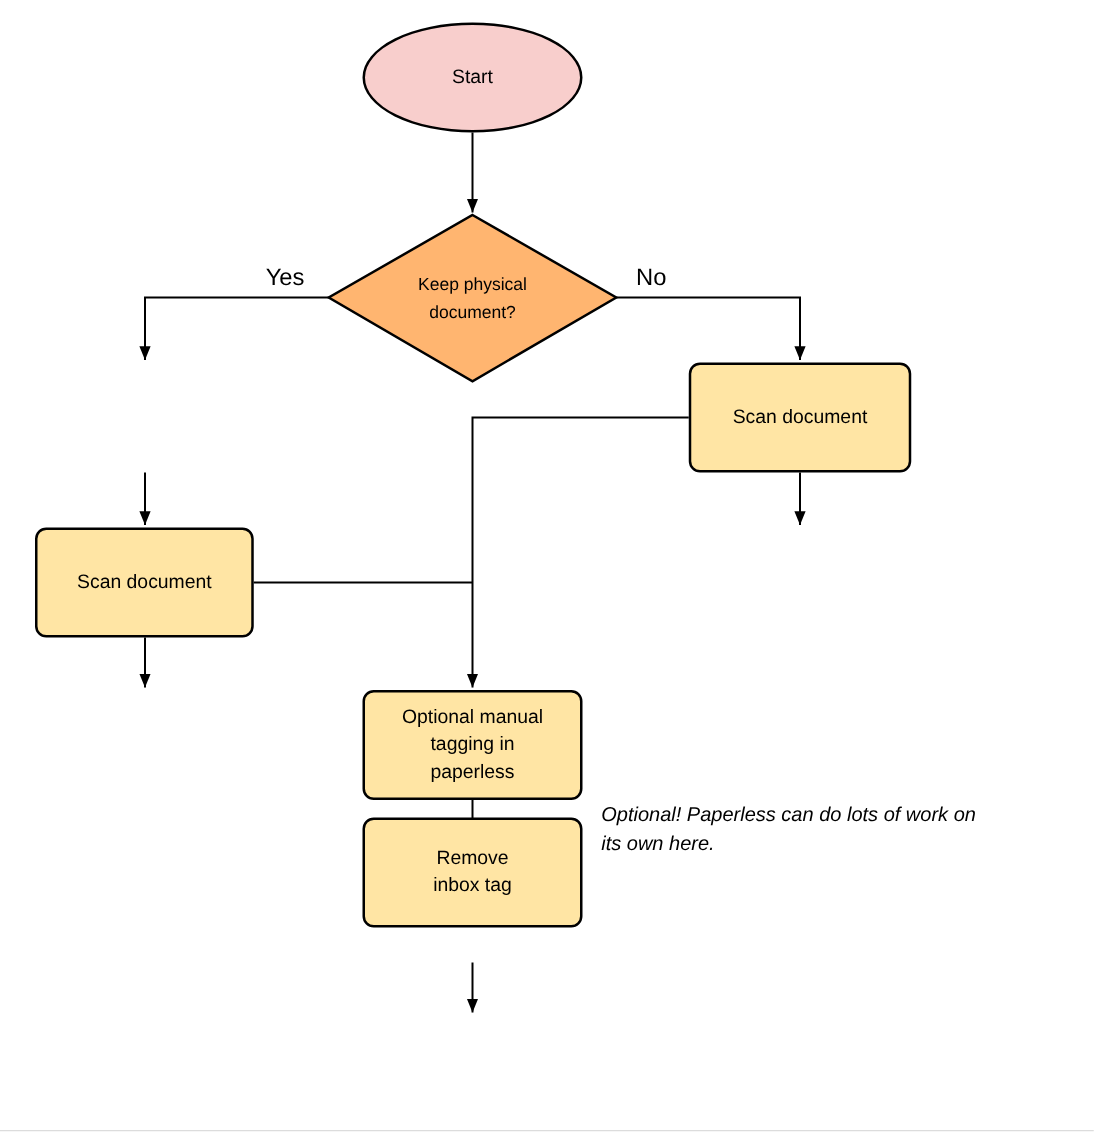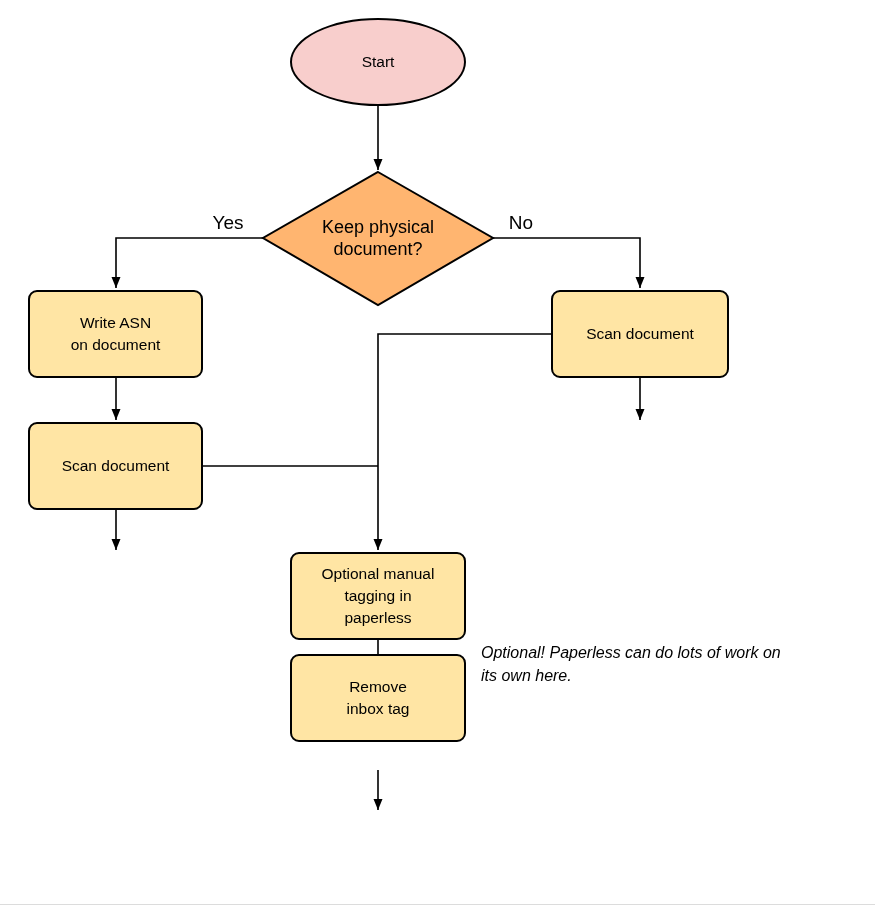--- a/index.html
+++ b/index.html
@@ -30,21 +30,21 @@
   .process.wide{width:178px;}
   .terminal{
     background:var(--terminal_fill,#F8CECC);
     border:2px solid var(--stroke,#000);
     border-radius:50%;
     width:176px;height:88px;
   }
   .decision-label{
     position:absolute;
     width:200px;text-align:center;
-    font-size:18px;line-height:22px;
+    font-size:14px;line-height:22px;
     white-space:pre-line;
   }
   .edge-label{
     position:absolute;
     width:60px;text-align:center;
     font-size:19px;color:#000;
   }
   .note{
     position:absolute;
     font-size:16px;font-style:italic;line-height:1.45;
@@ -84,24 +84,20 @@
   <div class="node terminal" style="left:290px;top:18px">
     <span>Start</span>
   </div>
 
   <div class="decision-label" style="left:278px;top:216px">Keep physical
 document?</div>
 
   <div class="edge-label" style="left:198px;top:212px">Yes</div>
   <div class="edge-label" style="left:491px;top:212px">No</div>
 
-  <div class="node process" style="left:28px;top:290px">
-    <span>Write ASN
-on document</span>
-  </div>
   <div class="node process" style="left:28px;top:422px">
     <span>Scan document</span>
   </div>
 
   <div class="node process wide" style="left:551px;top:290px">
     <span>Scan document</span>
   </div>
 
   <div class="node process" style="left:290px;top:552px;width:176px">
     <span>Optional manual

